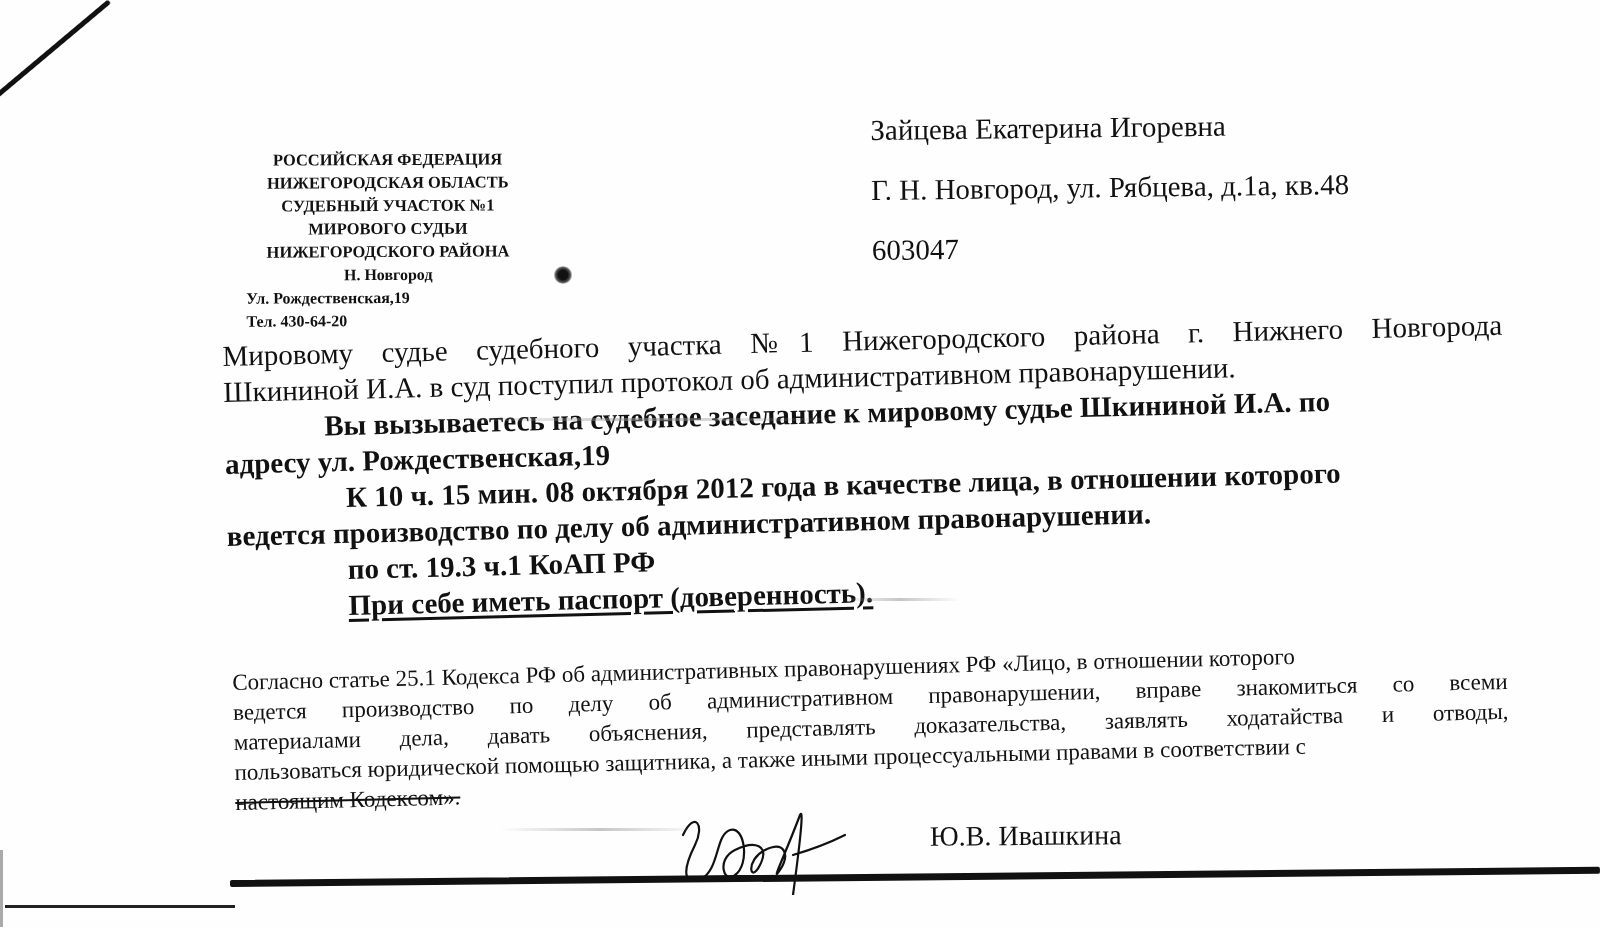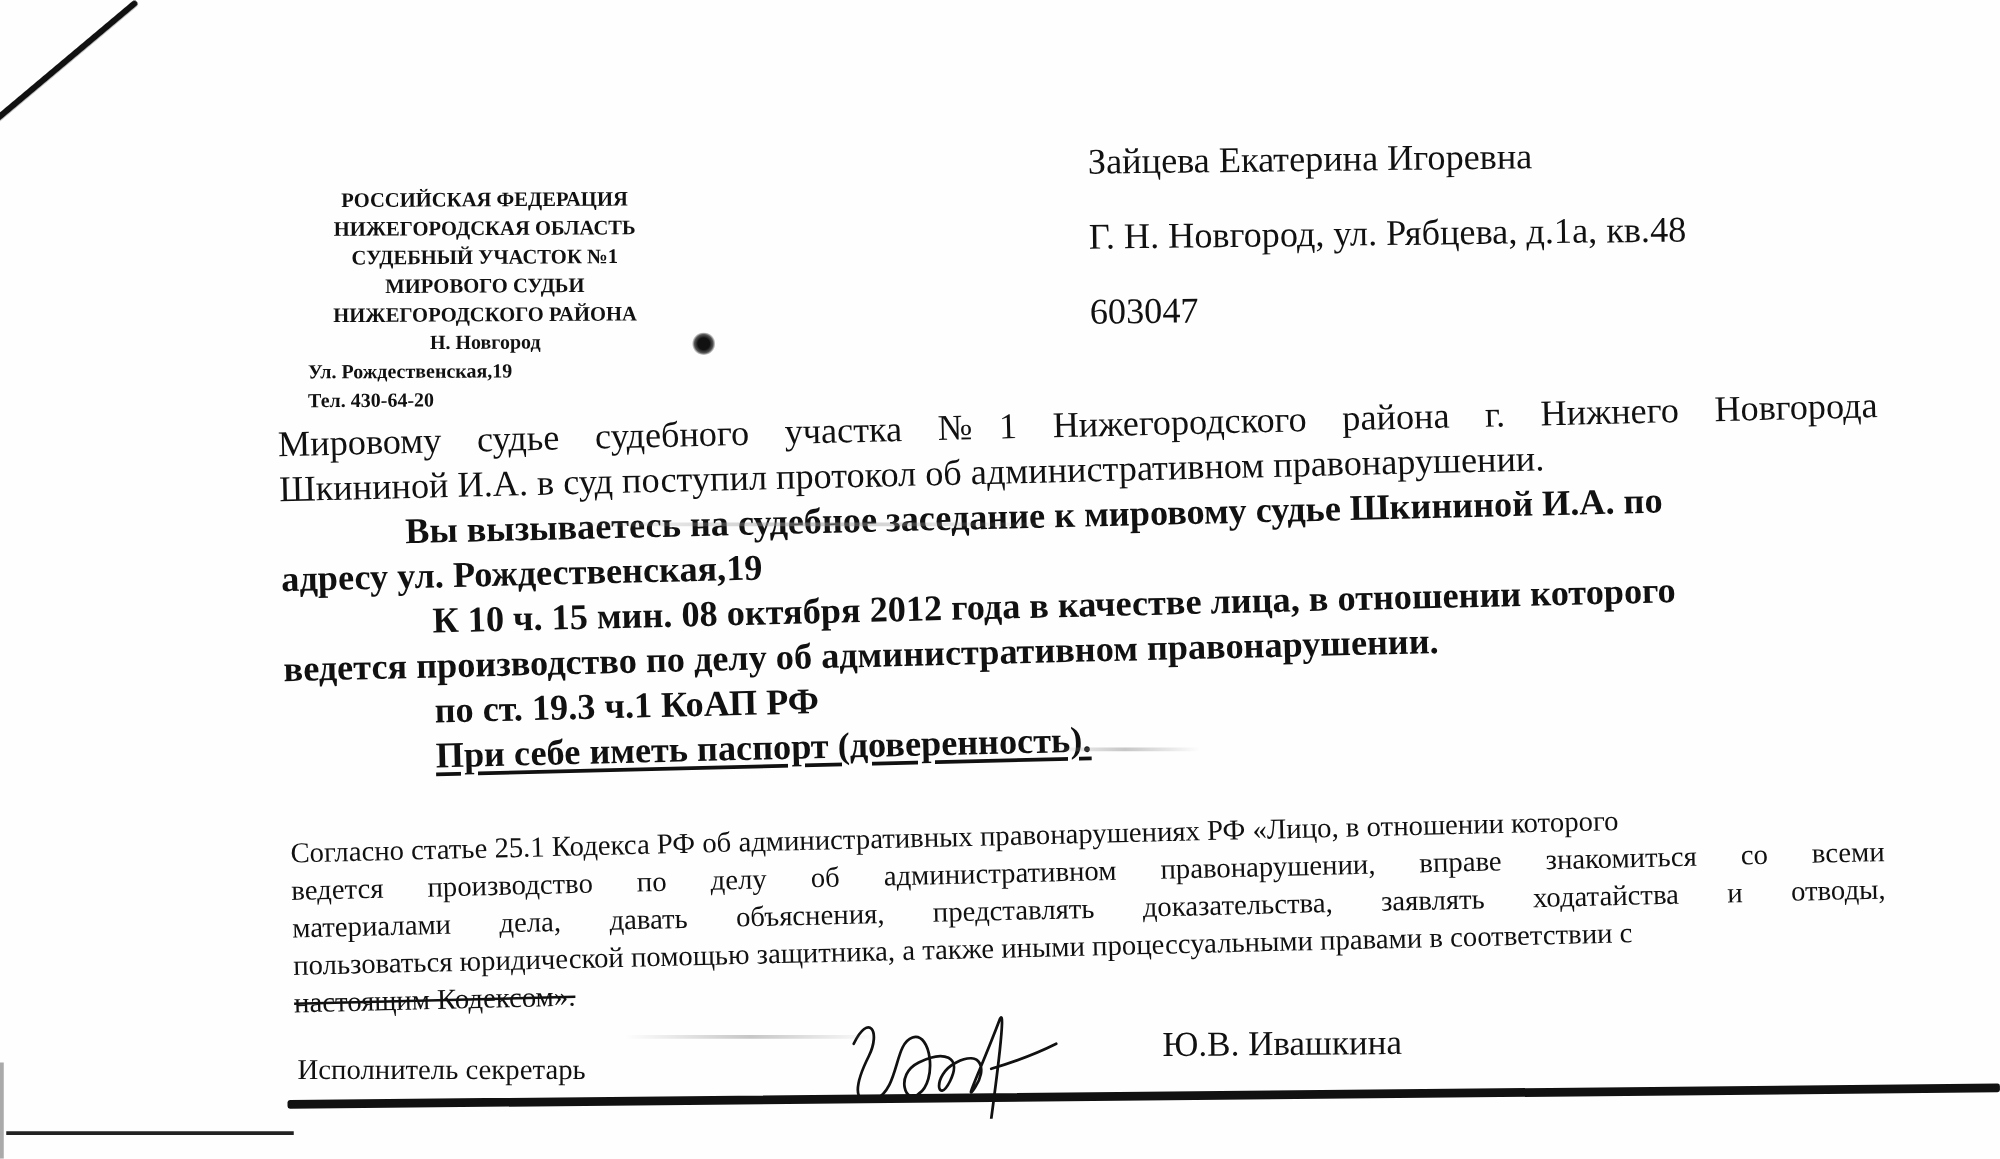--- a/index.html
+++ b/index.html
@@ -110,21 +110,20 @@
   </div>
 
   <div class="small-block">
     <span class="line">Согласно статье 25.1 Кодекса РФ об административных правонарушениях РФ «Лицо, в отношении которого</span>
     <span class="line justify">ведется производство по делу об административном правонарушении, вправе знакомиться со всеми</span>
     <span class="line justify">материалами дела, давать объяснения, представлять доказательства, заявлять ходатайства и отводы,</span>
     <span class="line">пользоваться юридической помощью защитника, а также иными процессуальными правами в соответствии с</span>
     <span class="line strike">настоящим Кодексом».</span>
   </div>
 
-  <div class="executor">Исполнитель секретарь</div>
 
   <svg class="signature" viewBox="0 0 210 90">
     <path d="M8 30 C 20 5, 30 20, 20 40 C 10 60, 5 80, 25 75 C 45 65, 40 30, 55 25 C 70 20, 75 60, 60 70 C 50 80, 40 55, 60 45 C 80 35, 95 40, 85 60 C 75 80, 70 55, 90 45 C 110 35, 115 50, 105 65 C 95 80, 110 50, 125 10 C 130 0, 122 60, 118 90 M118 50 C 135 45, 150 40, 170 30" fill="none" stroke="#111" stroke-width="2.2" stroke-linecap="round"></path>
   </svg>
 
   <div class="signer">Ю.В. Ивашкина</div>
 
   <div class="scan-streak" style="left:840px;top:598px;width:120px;"></div>
   <div class="scan-streak" style="left:440px;top:418px;width:420px;"></div>
   <div class="scan-streak" style="left:500px;top:828px;width:200px;"></div>

